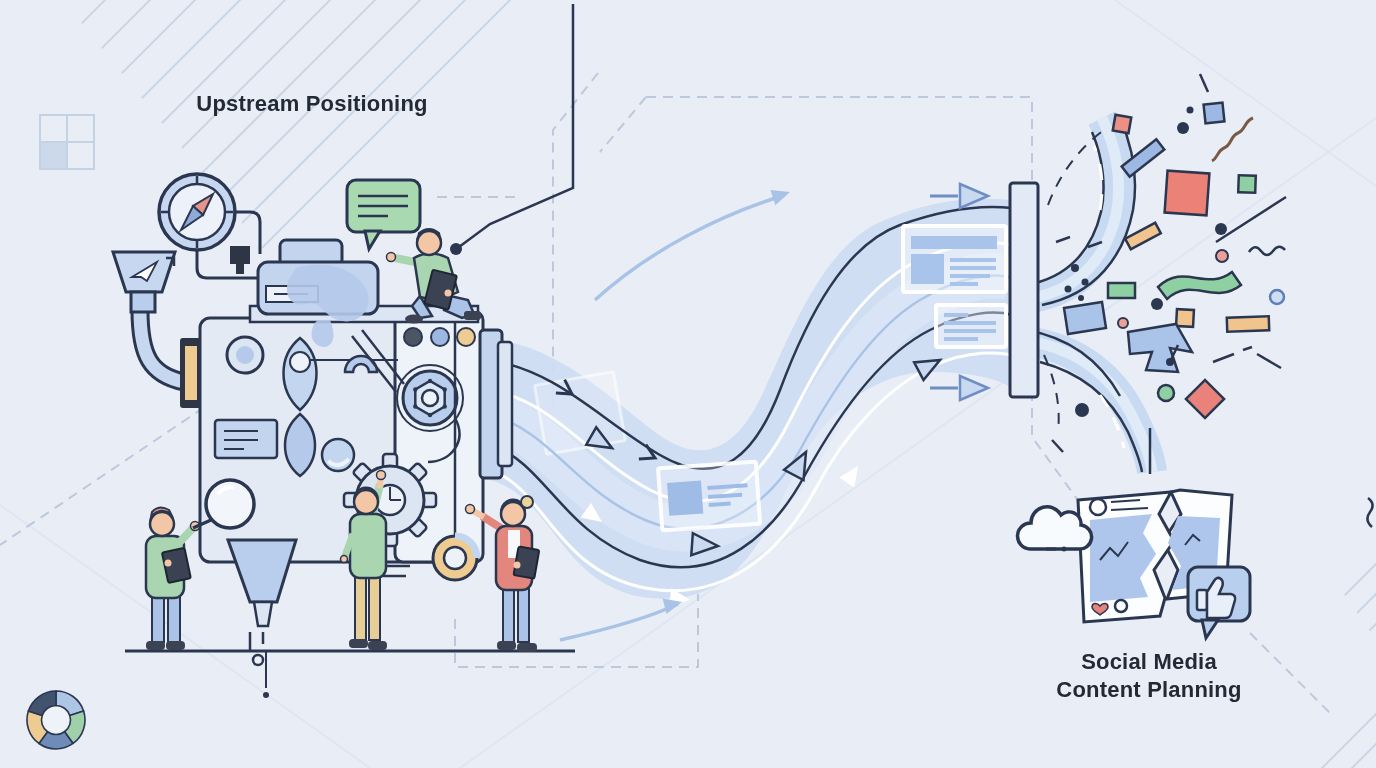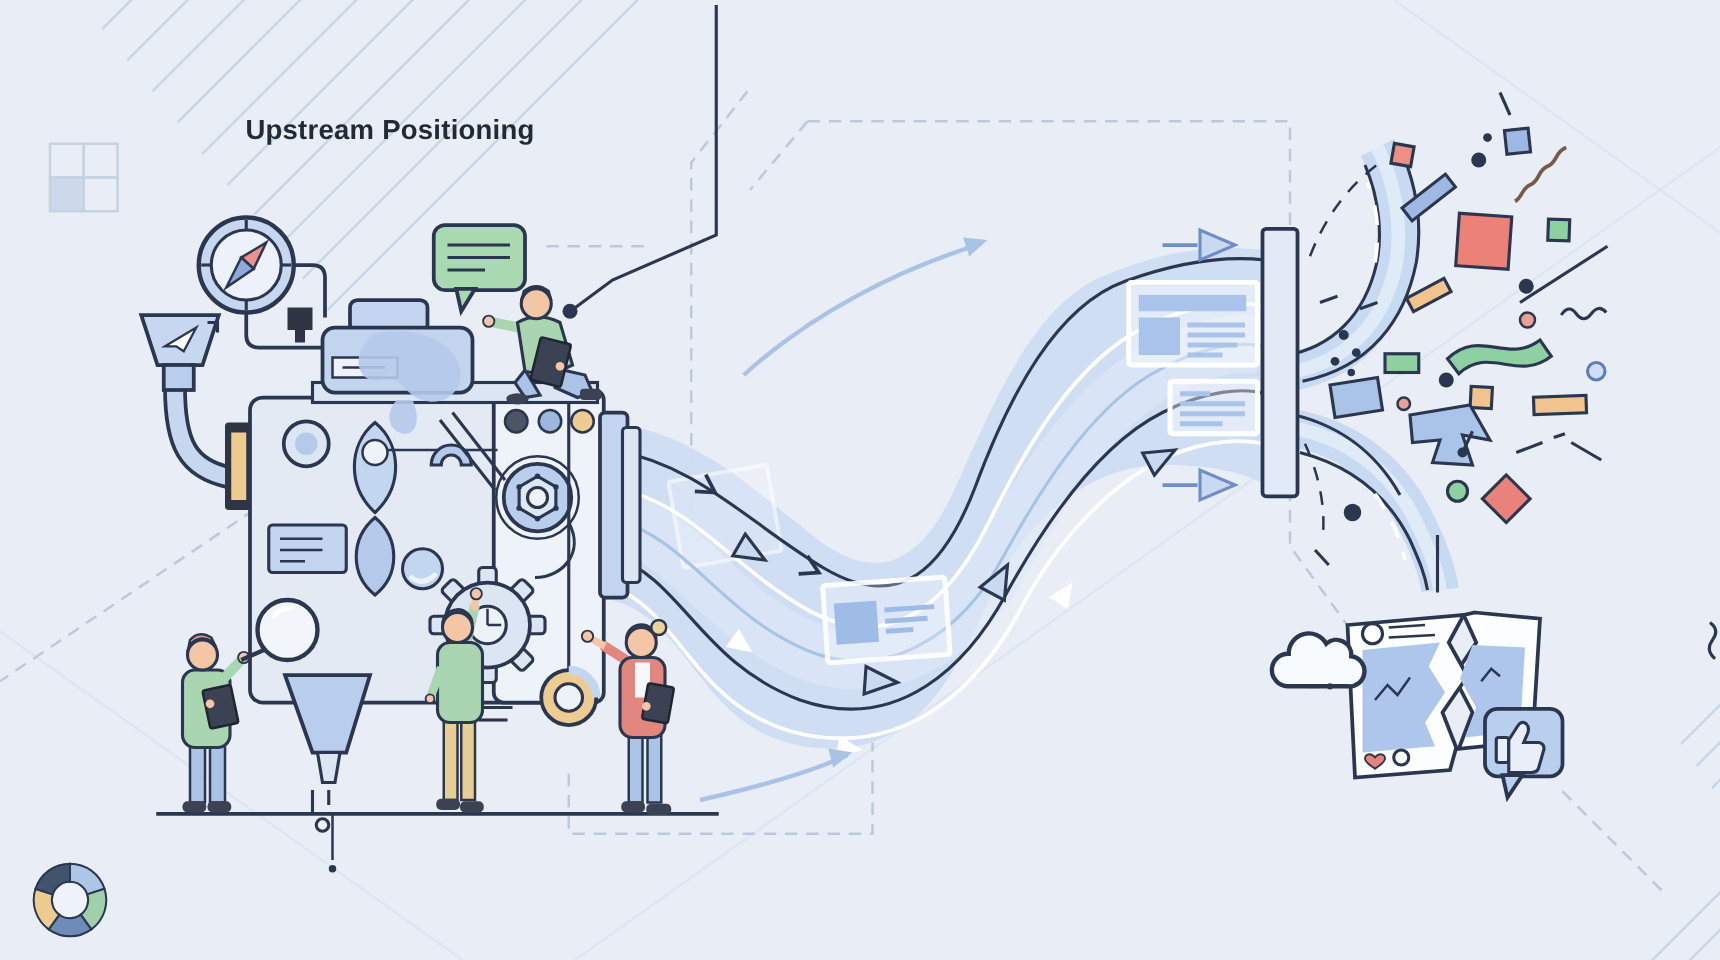--- a/index.html
+++ b/index.html
@@ -506,13 +506,17 @@
       <path d="M0,-29 A29,29 0 0 1 27.6,-9 L13.8,-4.5 A14.5,14.5 0 0 0 0,-14.5 Z" fill="#6f8cb8" transform="rotate(144)"></path>
       <path d="M0,-29 A29,29 0 0 1 27.6,-9 L13.8,-4.5 A14.5,14.5 0 0 0 0,-14.5 Z" fill="#eecb90" transform="rotate(216)"></path>
       <path d="M0,-29 A29,29 0 0 1 27.6,-9 L13.8,-4.5 A14.5,14.5 0 0 0 0,-14.5 Z" fill="#42536e" transform="rotate(288)"></path>
     </g>
   </g>
 </svg>
 
 <div class="label" style="left:312px;top:90px;">
   <div>Upstream Positioning</div>
 </div>
+<div class="label" style="left:1149px;top:648px;">
+  <div>Social Media</div>
+  <div>Content Planning</div>
 </div>
+</div>
 
 </body></html>

